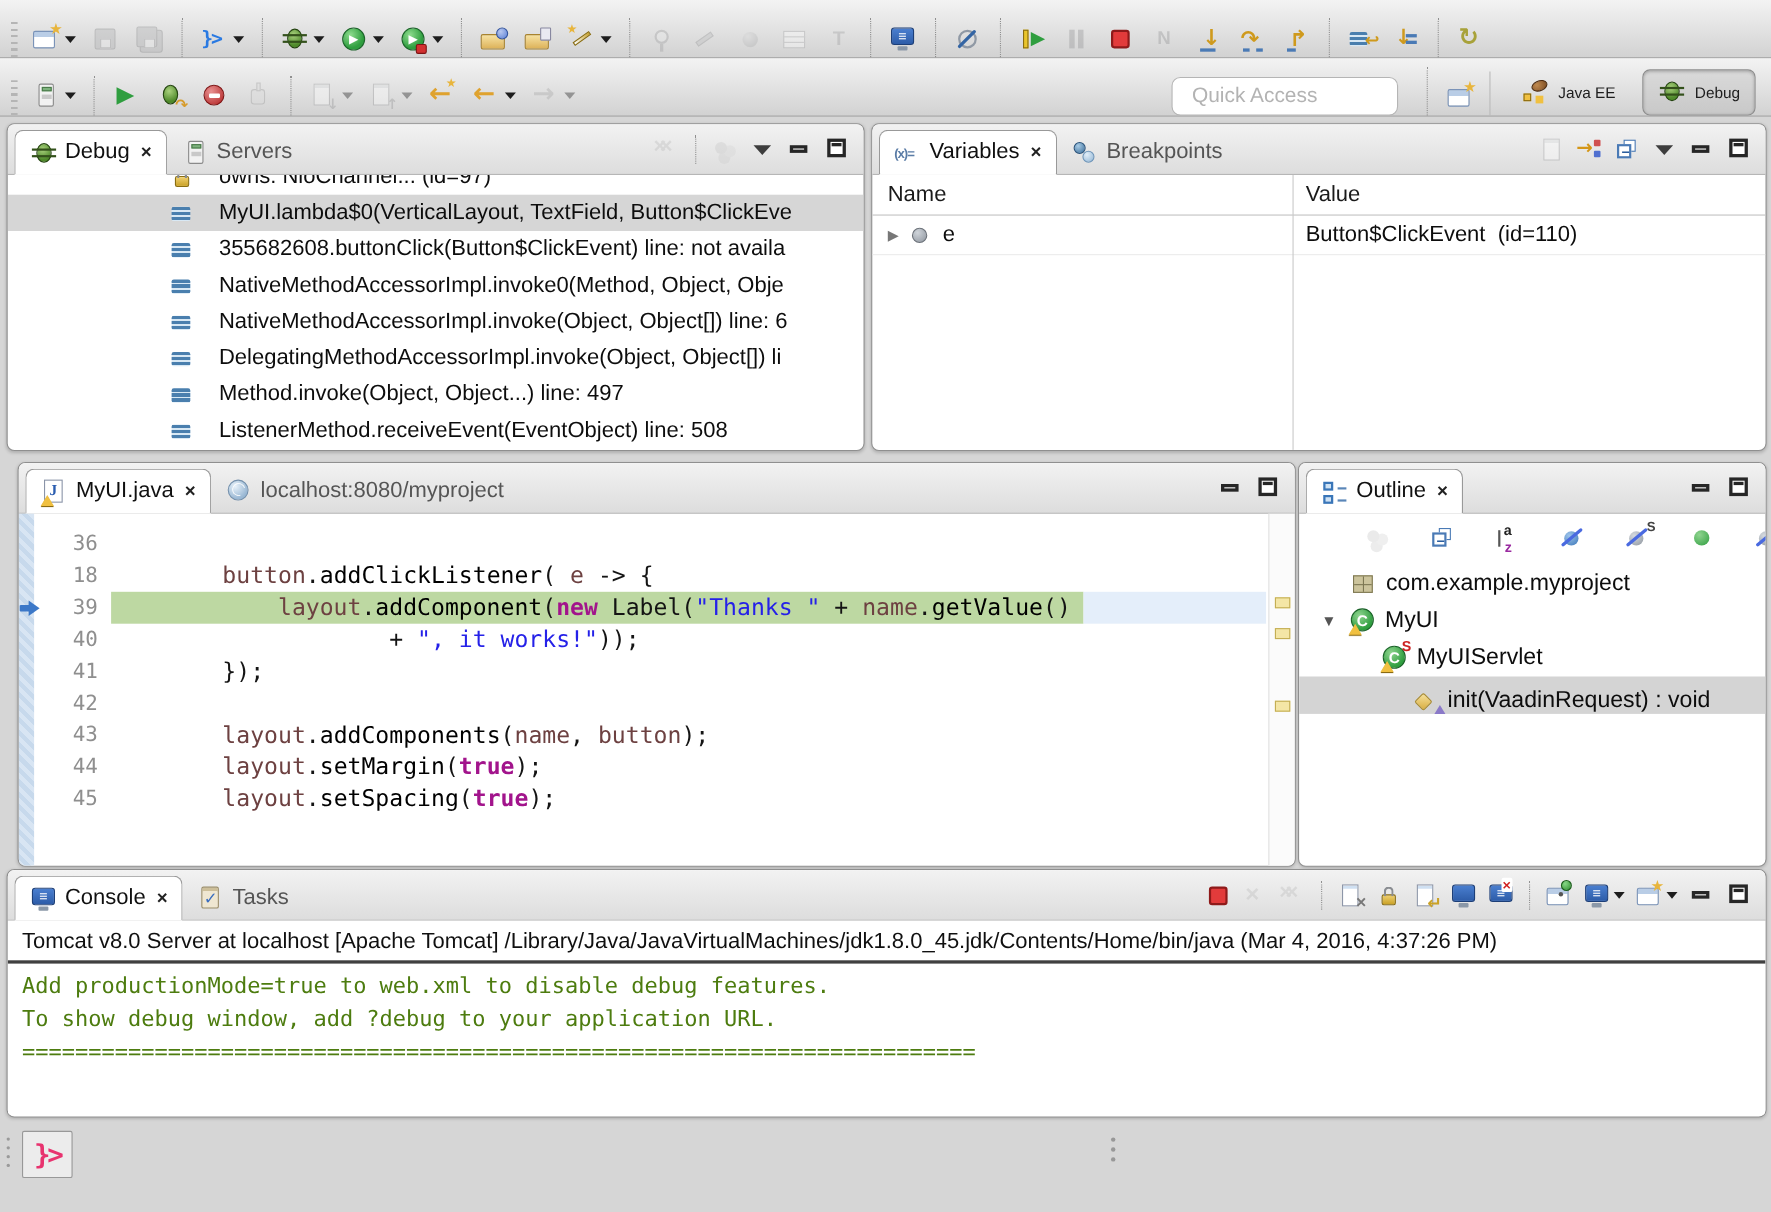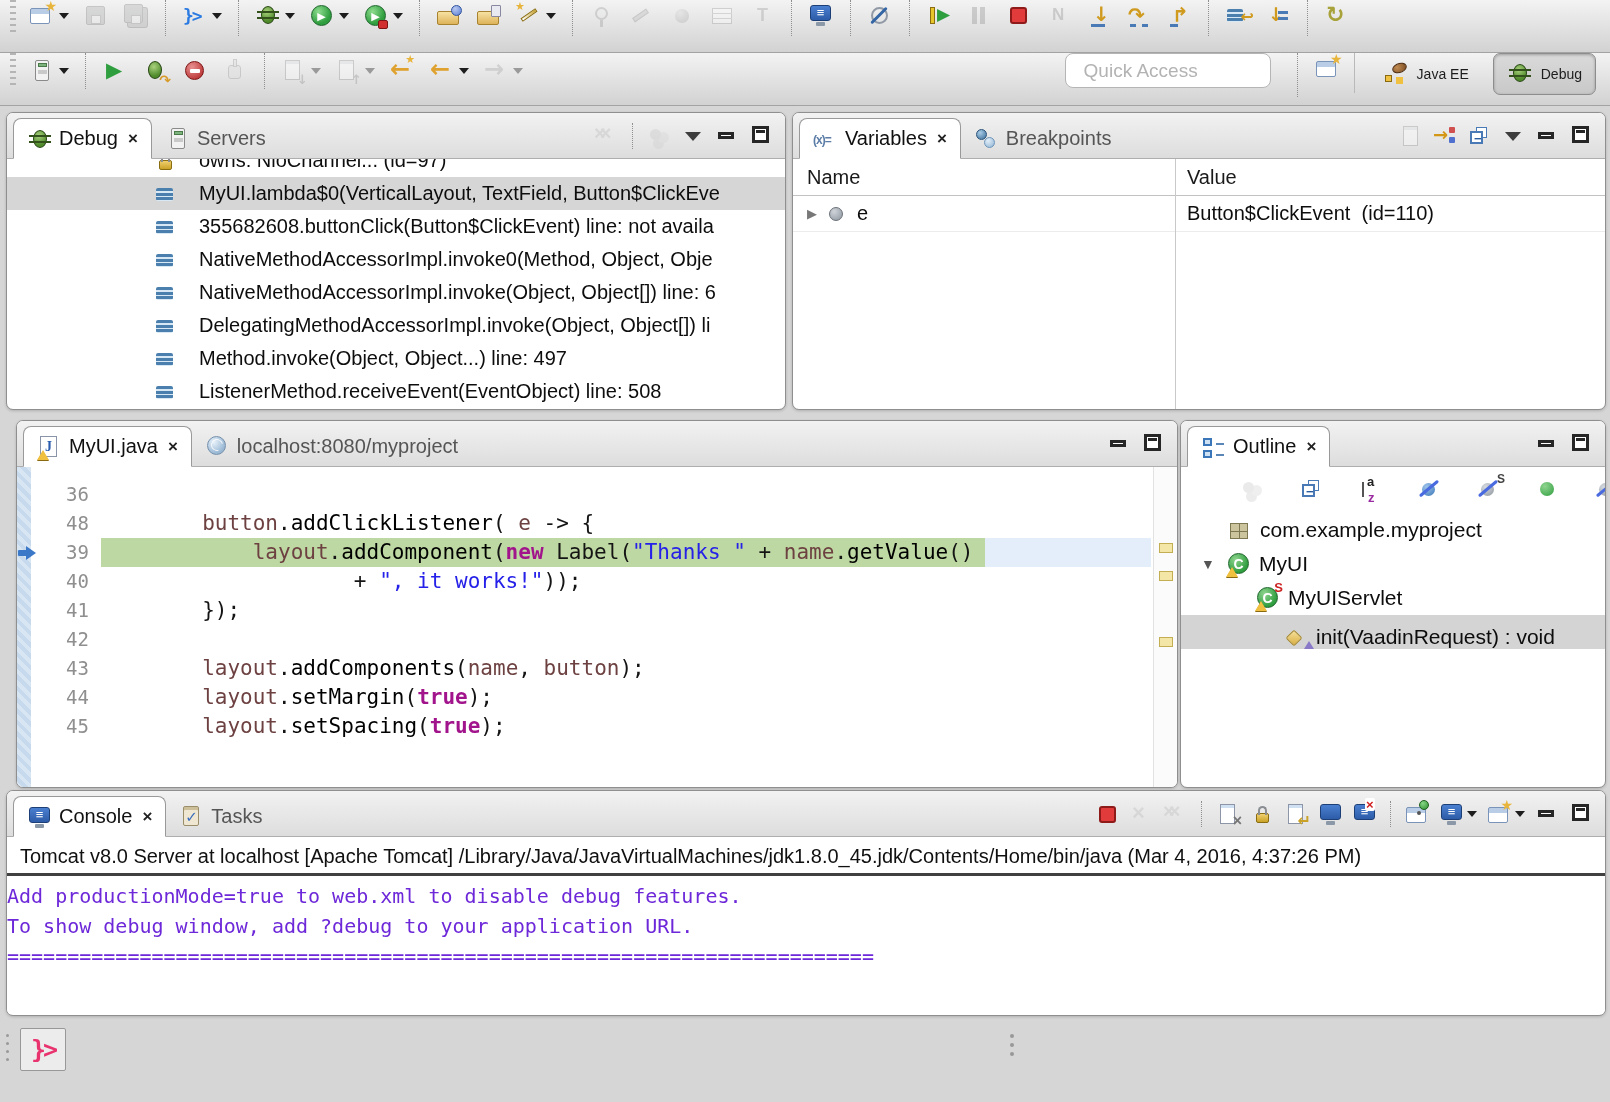--- a/index.html
+++ b/index.html
@@ -1,20 +1,20 @@
 <!DOCTYPE html>
 <html><head>
 <meta charset="utf-8">
 <style>
   html,body{margin:0;padding:0}
   body{width:1610px;height:1102px;position:relative;overflow:hidden;
        background:#d6d6d6;font-family:"Liberation Sans",sans-serif;
        -webkit-font-smoothing:antialiased}
   
-  .toolbar{height:52px;display:flex;align-items:flex-start;padding-left:10px;
+  .toolbar{height:52px;display:flex;align-items:flex-end;padding-left:10px;
            background:linear-gradient(#f3f3f3,#d2d2d2);border-bottom:1px solid #a3a3a3;position:relative}
   .grip{width:6px;height:32px;margin-right:6px;flex:none;
         background:repeating-linear-gradient(180deg,#b5b5b5 0 2px,transparent 2px 6px)}
   .tb-btn{display:flex;align-items:center;padding:3px 5px;margin:0 2px;border-radius:4px;cursor:default}
   .tb-btn.disabled{opacity:.38;filter:grayscale(.9)}
   .tb-sep{width:0;height:36px;border-left:1px dotted #8f8f8f;margin:0 9px;flex:none}
   .dd{width:0;height:0;border-left:5px solid transparent;border-right:5px solid transparent;
       border-top:6px solid #1d1d1d;margin-left:4px;flex:none}
   .spacer{flex:1}
   #quick-access{width:186px;height:33px;border:1px solid #b5b5b5;border-radius:8px;background:#fff;
@@ -81,21 +81,21 @@
   .mark{position:absolute;left:5px;width:12px;height:8px;background:#f4e6a6;border:1px solid #c4ae54}
   
   .otoolbar{display:flex;align-items:center;gap:19px;height:46px;padding-left:52px}
   .orow{display:flex;align-items:center;gap:9px;height:34px;font-size:21px;color:#0d0d0d;white-space:nowrap}
   .orow.sel{background:#d4d4d4}
   .expander{font-size:14px;color:#555;width:18px;text-align:center}
   
   #console-body{height:177px;background:#fff}
   .console-title{font:20px "Liberation Sans",sans-serif;color:#101010;padding:8px 0 3px 13px;white-space:nowrap}
   .dark-rule{height:3px;background:#404040;margin:2px 0 5px 0}
-  .console-line{font:20px/30px "DejaVu Sans Mono",monospace;color:#6d28d9;white-space:pre}
+  .console-line{font:20px/30px "DejaVu Sans Mono",monospace;color:#4d7c0f;padding-left:13px;white-space:pre}
   
   #vaadin-status{position:absolute;left:20px;top:1028px;width:44px;height:41px;border:1px solid #989898;
       background:#ececec;border-radius:2px;display:flex;align-items:center;justify-content:center;
       font:bold 25px "DejaVu Sans Mono",monospace;color:#e8336f;letter-spacing:-3px}
   #statusbar-grip{position:absolute;left:6px;top:1034px;width:3px;height:3px;background:#9a9a9a;border-radius:50%;
       box-shadow:0 8px 0 #9a9a9a,0 16px 0 #9a9a9a,0 24px 0 #9a9a9a}
   #splitter-dots{position:absolute;left:1010px;top:1034px;width:4px;height:4px;background:#989898;border-radius:50%;
       box-shadow:0 9px 0 #989898,0 18px 0 #989898}
   
   .icon{display:inline-block;width:26px;height:26px;position:relative;flex:none}
@@ -578,21 +578,21 @@
         </span>
       </div>
   </div>
   <div id="editor-body">
     <div id="code">
         <div class="cl">
           <span class="ln">36</span>
           <span class="code-body"></span>
         </div>
         <div class="cl">
-          <span class="ln">48</span>
+          <span class="ln">18</span>
           <span class="code-body"><span class="tk-p">        </span><span class="tk-v">button</span><span class="tk-p">.</span><span class="tk-m">addClickListener</span><span class="tk-p">( </span><span class="tk-v">e</span><span class="tk-p"> -&gt; {</span></span>
         </div>
         <div class="cl cur">
           <span class="ln">39</span>
           <span class="ip"></span>
           <span class="code-body"><span class="tk-p">            </span><span class="tk-v">layout</span><span class="tk-p">.</span><span class="tk-m">addComponent</span><span class="tk-p">(</span><span class="tk-k">new</span><span class="tk-p"> Label(</span><span class="tk-s">"Thanks "</span><span class="tk-p"> + </span><span class="tk-v">name</span><span class="tk-p">.</span><span class="tk-m">getValue</span><span class="tk-p">()</span></span>
           <span class="fill"></span>
         </div>
         <div class="cl">
           <span class="ln">40</span>

